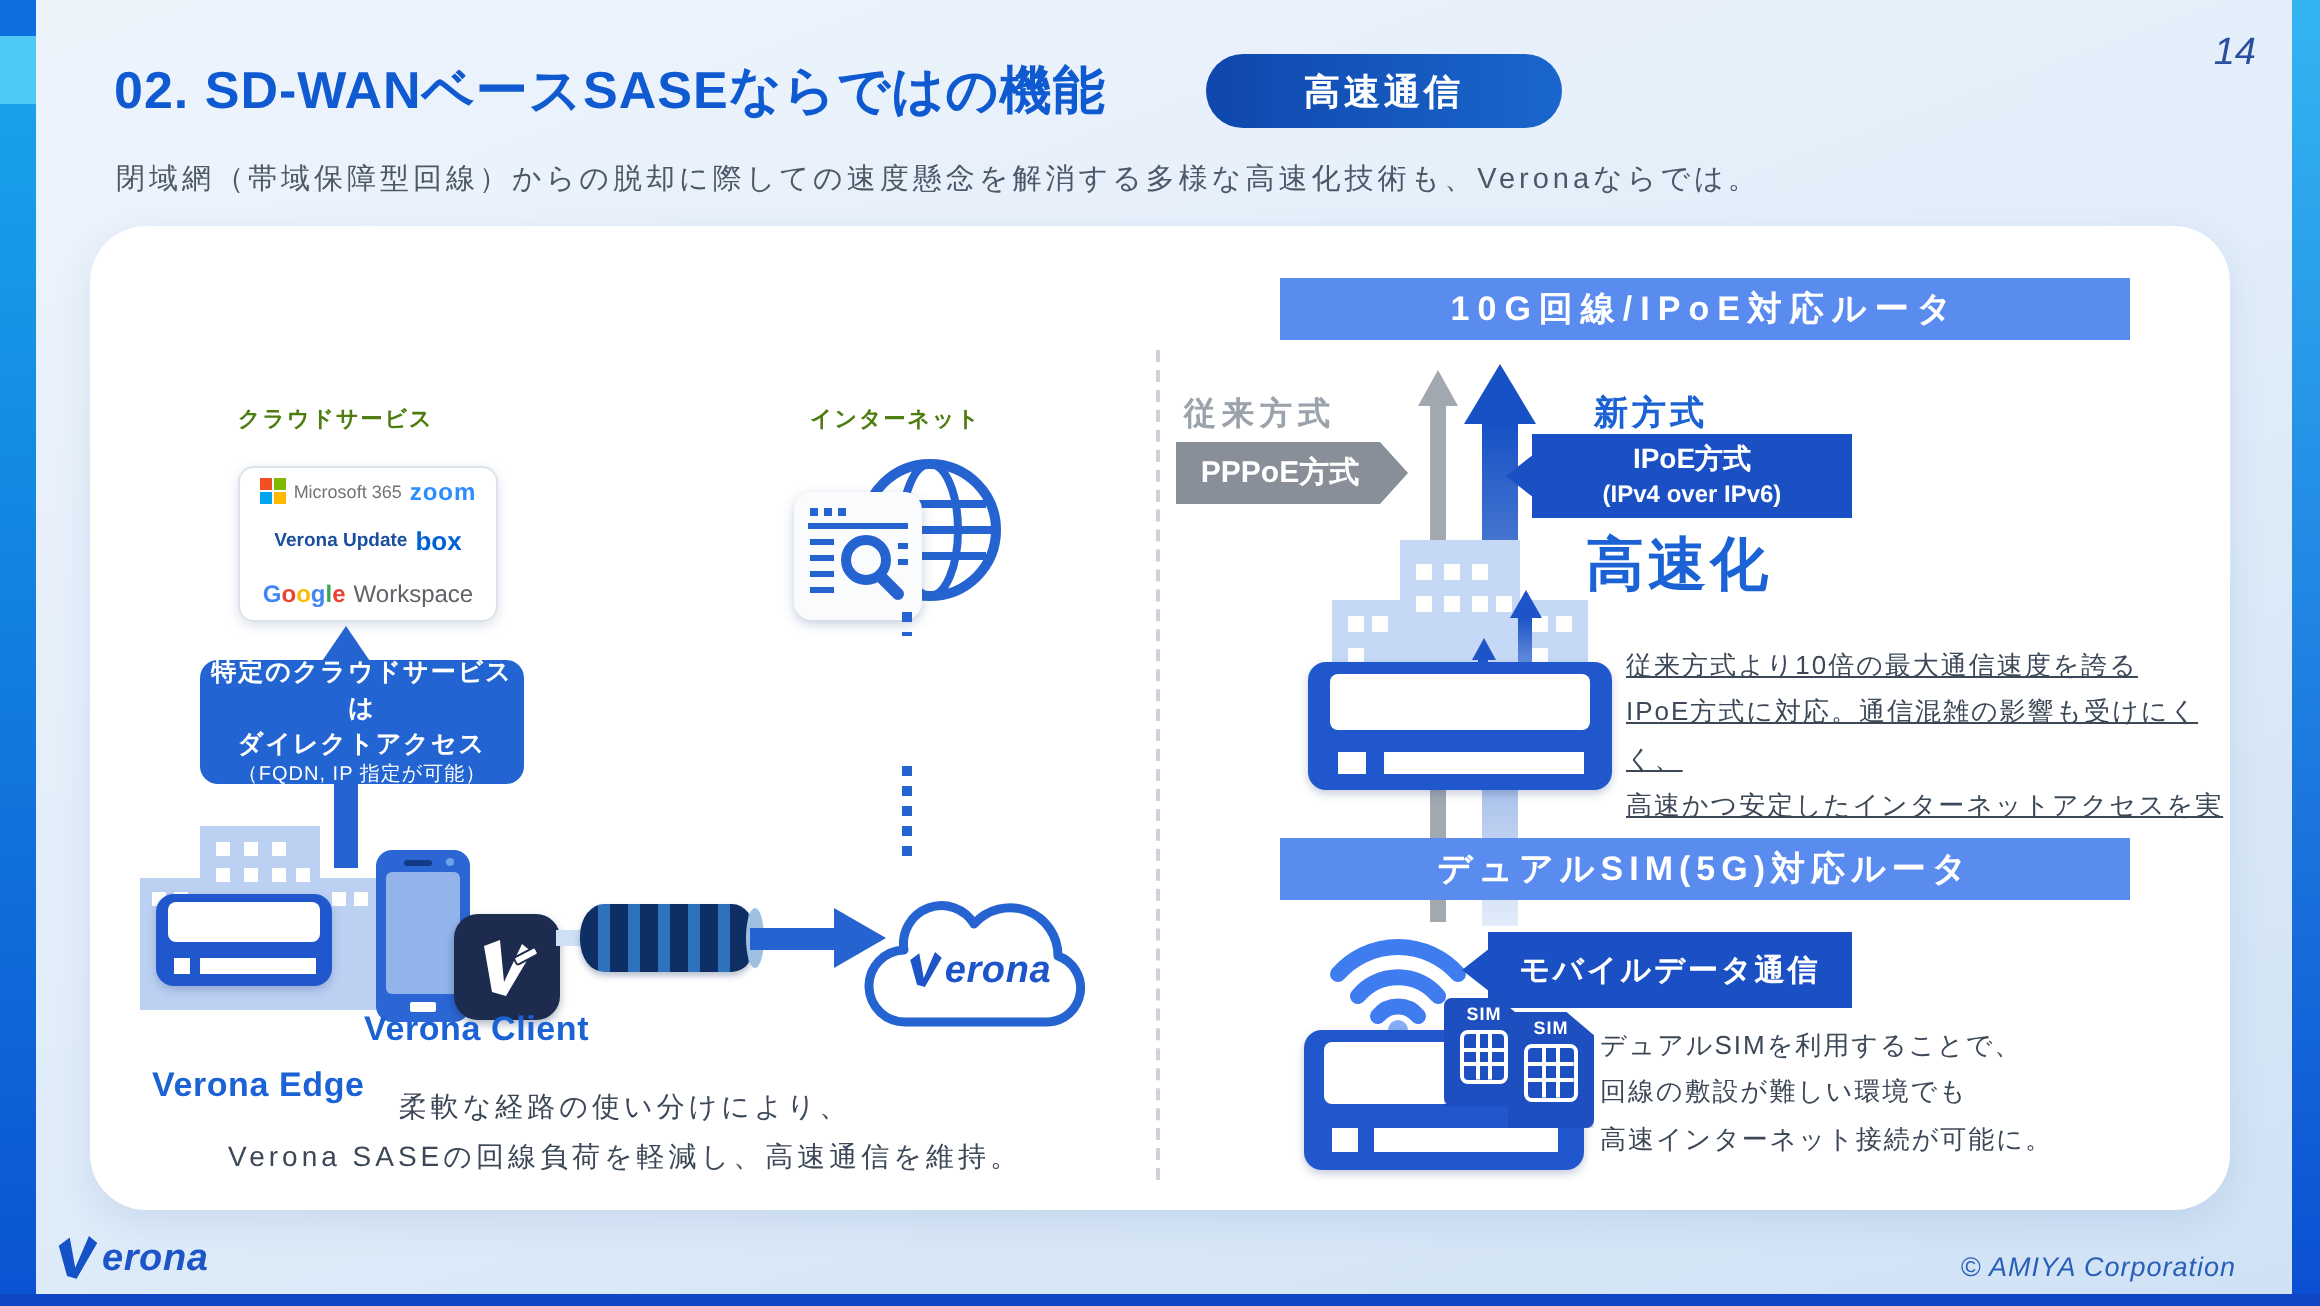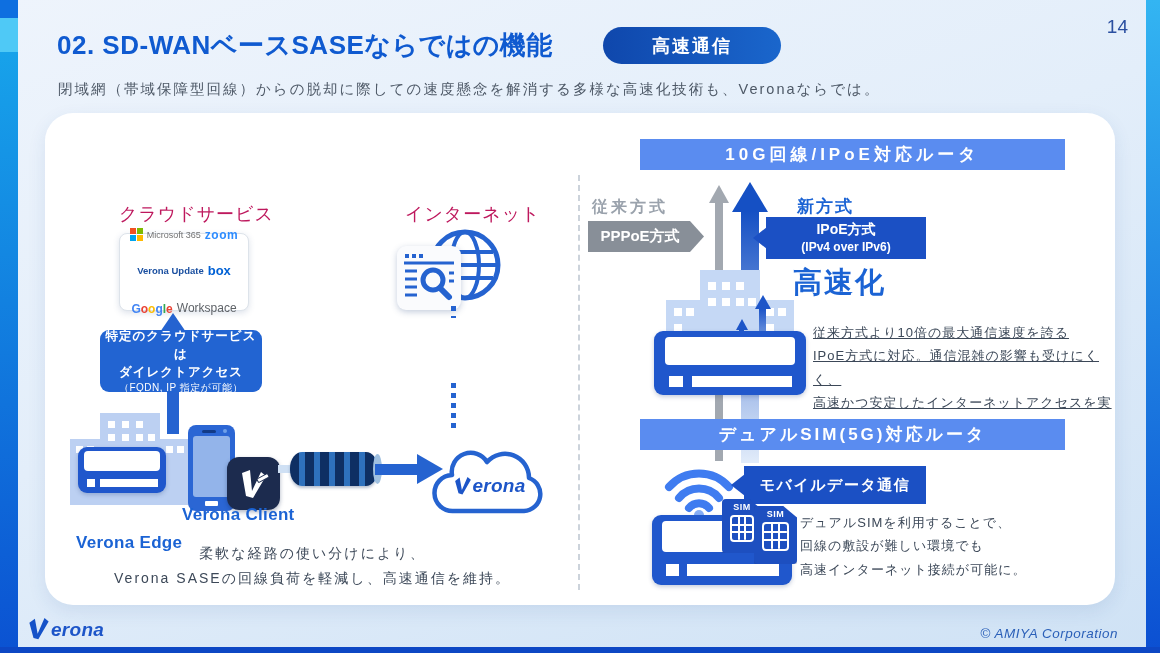--- a/index.html
+++ b/index.html
@@ -11,41 +11,41 @@
   }
   
   .left-bar { position:absolute; left:0; top:0; width:18px; height:653px; z-index:5; }
   .left-bar .seg1 { height:18px; background:#0e6fe0; }
   .left-bar .seg2 { height:34px; background:#4fc9f6; }
   .left-bar .seg3 { height:601px; background:linear-gradient(180deg,#17a2ea,#0b52d2); }
   .right-bar { position:absolute; right:0; top:0; width:14px; height:653px;
     background:linear-gradient(180deg,#33b5f2,#0b4fd2); z-index:5; }
   .bottom-bar { position:absolute; left:0; bottom:0; width:1160px; height:6px; background:#0d47c4; z-index:6; }
 
-  .page-num { position:absolute; top:16px; right:32px; font-size:19px; color:#2a4fa0; }
+  .page-num { position:absolute; top:16px; right:32px; font-style:italic; font-size:19px; color:#2a4fa0; }
 
   .title { position:absolute; left:57px; top:28px; font-size:26px; font-weight:bold; color:#0f5ad0; letter-spacing:0.5px; }
   .title-badge { position:absolute; left:603px; top:27px; width:178px; height:37px; border-radius:19px;
     background:linear-gradient(90deg,#0f47ac,#1a66cc); color:#fff; font-size:18px; font-weight:bold;
     display:flex; align-items:center; justify-content:center; letter-spacing:2px; }
   .subtitle { position:absolute; left:58px; top:80px; font-size:14.5px; color:#4d5866; letter-spacing:2px; }
 
   .panel { position:absolute; left:45px; top:113px; width:1070px; height:492px; background:#fff;
     border-radius:28px; box-shadow:0 6px 18px rgba(40,80,150,0.10); }
   .divider { position:absolute; left:533px; top:62px; height:415px; border-left:2px dashed #ccd3db; }
 
   .band { position:absolute; height:31px; background:#5a8cf0; color:#fff; font-weight:bold; font-size:17px;
     display:flex; align-items:center; justify-content:center; }
 
-  .col-label { position:absolute; font-size:18px; font-weight:normal; color:#be185d; letter-spacing:1px; }
+  .col-label { position:absolute; font-size:11px; font-weight:bold; color:#4d7c0f; letter-spacing:1px; }
 
   
   .svc-box { position:absolute; left:74px; top:120px; width:130px; height:78px; background:#fff;
     border:1px solid #dde3ea; border-radius:8px; box-shadow:0 2px 6px rgba(60,90,140,0.18);
-    display:flex; flex-direction:column; justify-content:center; gap:21px; padding:4px 6px; }
+    display:flex; flex-direction:column; justify-content:center; gap:10px; padding:4px 6px; }
   .svc-row { display:flex; align-items:center; justify-content:center; gap:4px; white-space:nowrap; }
   .ms-logo { display:grid; grid-template-columns:6px 6px; grid-template-rows:6px 6px; gap:1px; }
   .ms-logo i { display:block; }
   .t-ms { font-size:9px; color:#737373; }
   .t-zoom { font-size:12px; font-weight:bold; color:#2d8cff; letter-spacing:0.5px; }
   .t-wu { font-size:9.5px; font-weight:bold; color:#1a4fa0; }
   .t-box { font-size:13px; font-weight:bold; color:#0061d5; }
   .t-ws { font-size:12px; color:#5f6368; }
   .g-letter { font-size:12px; font-weight:bold; }
 

